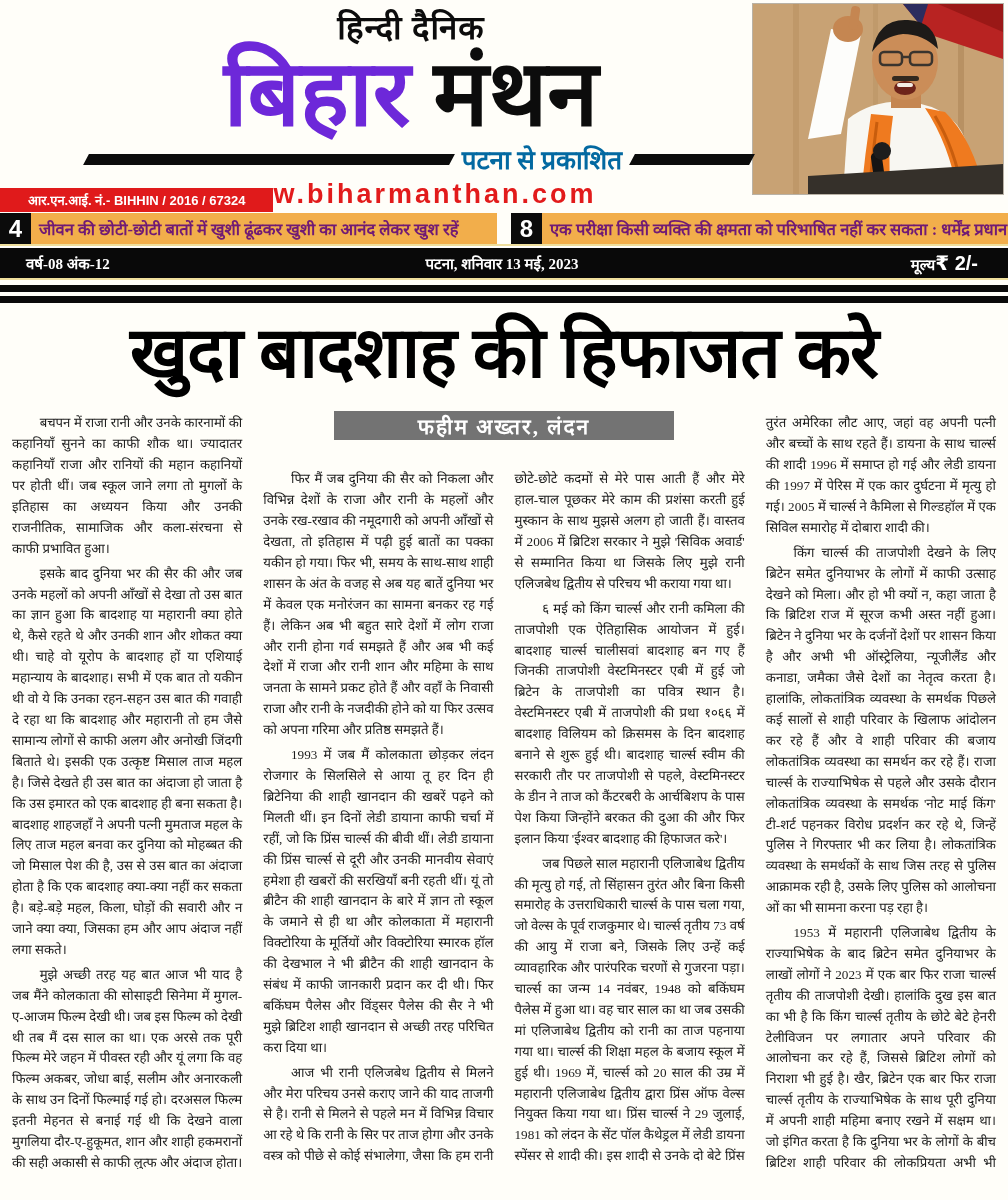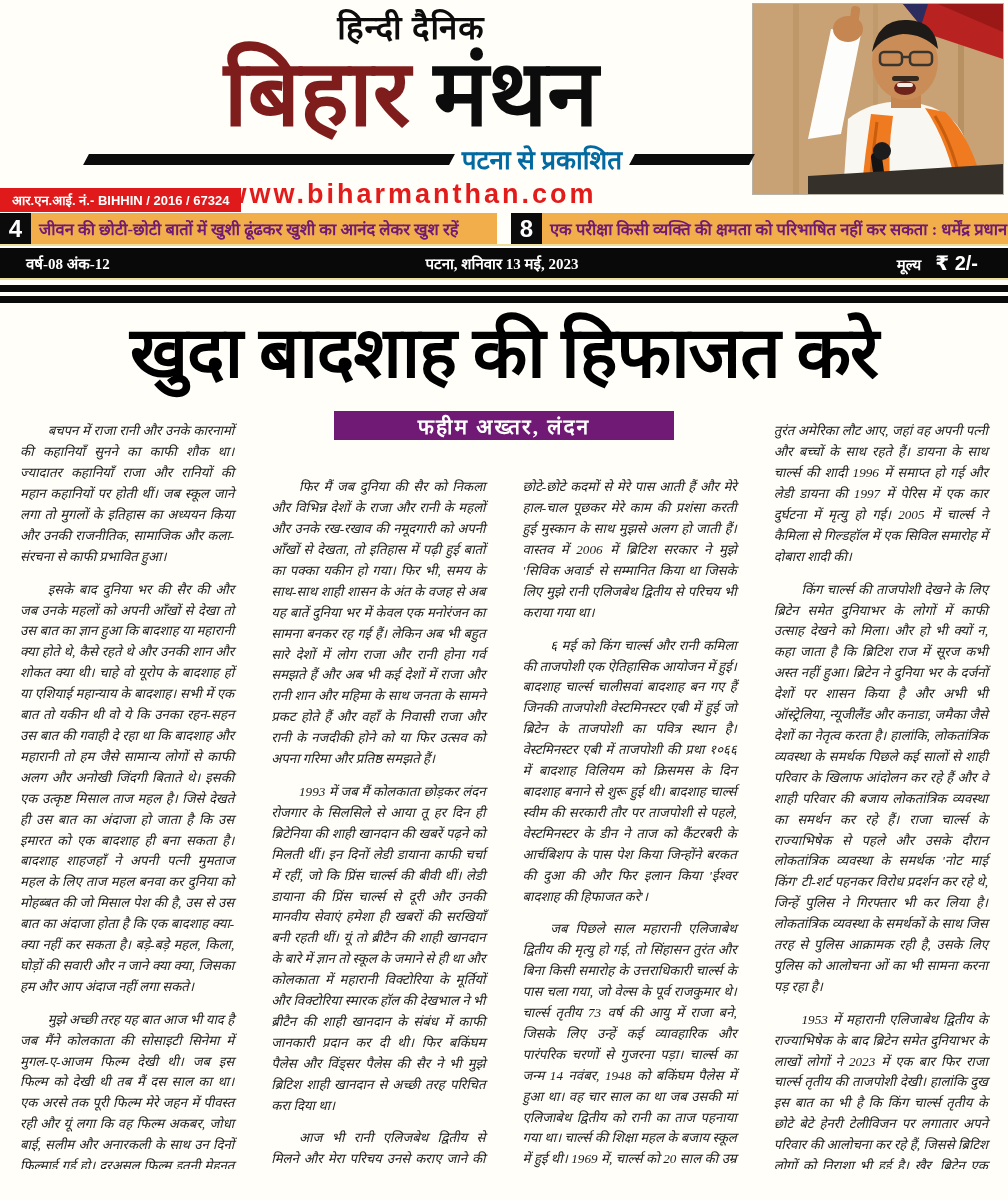--- a/index.html
+++ b/index.html
@@ -7,35 +7,35 @@
     width:1008px;height:1200px;margin:0 auto;background:#fffef9;
     overflow:hidden;position:relative;
     font-family:"Liberation Serif","DejaVu Serif",serif;color:#111;
   }
   
   .header{display:flex;height:212px;}
   .header-left{width:752px;position:relative;}
   .masthead{height:188px;text-align:center;padding-left:70px;}
   .tagline{font-size:33px;font-weight:bold;letter-spacing:1px;padding-top:4px;color:#0c0c0c;}
   .title-line{font-size:92px;font-weight:bold;line-height:0.98;white-space:nowrap;}
-  .title-red{color:#7f1d1d;}
+  .title-red{color:#6d28d9;}
   .title-black{color:#0c0c0c;}
   .pubrow{display:flex;align-items:center;margin:2px 0 0 16px;}
   .pubrow .bar{background:#0c0c0c;height:11px;transform:skewX(-28deg);}
   .pubrow .bar.long{flex:1;}
   .pubrow .bar.short{width:120px;}
   .pubtext{font-size:26px;font-weight:bold;margin:0 10px;white-space:nowrap;color:#0369a1;}
   .website{
     font-family:"Liberation Sans","DejaVu Sans",sans-serif;
     font-size:27px;font-weight:bold;color:#e21b1b;letter-spacing:3px;margin-top:2px;
   }
   .rni-row{display:flex;align-items:stretch;height:24px;margin-top:0;}
   .rni-box{
     background:#e01a1b;color:#fff;font-weight:bold;font-size:13px;
-    display:flex;align-items:center;padding:0 12px;white-space:nowrap;
+    display:flex;align-items:center;padding:0 28px;white-space:nowrap;
     font-family:"Liberation Sans","DejaVu Sans",sans-serif;
   }
   .editors{
     flex:1;display:flex;align-items:center;justify-content:center;
     font-weight:bold;font-size:13.5px;white-space:nowrap;overflow:hidden;color:#111;
   }
   .photo-box{
     width:250px;height:190px;margin-top:3px;border:1px solid #b9b2a6;
     background:#c9a171;overflow:hidden;flex-shrink:0;
   }
@@ -51,41 +51,41 @@
     font-size:16.5px;font-weight:bold;white-space:nowrap;overflow:hidden;color:#701a75;
   }
   
   .datebar{
     height:30px;background:#090909;color:#fff;display:flex;align-items:center;
     margin-top:2px;border-bottom:2px solid #efdf9d;
     font-size:15px;font-weight:bold;
   }
   .datebar .issue{width:230px;padding-left:26px;}
   .datebar .place-date{flex:1;text-align:center;}
-  .datebar .price{width:230px;text-align:right;padding-right:30px;display:flex;justify-content:flex-end;align-items:baseline;gap:14px;}
+  .datebar .price{width:230px;text-align:right;padding-right:30px;display:flex;justify-content:flex-end;align-items:baseline;}
   .datebar .price .p-val{font-size:20px;font-family:"Liberation Sans","DejaVu Sans",sans-serif;}
   
   .rules{margin-top:5px;}
   .rules div{height:7px;background:#0a0a0a;margin-bottom:4px;}
   .headline{
     margin:2px 0 0 0;text-align:center;font-size:71px;font-weight:bold;
     line-height:1.3;color:#000;white-space:nowrap;letter-spacing:-1px;
   }
   
   .body-area{position:relative;margin:10px 8px 0 8px;height:760px;overflow:hidden;}
   .byline-box{
     position:absolute;left:50%;transform:translateX(-50%);top:2px;
-    background:#701a75;color:#fff;width:340px;height:29px;
+    background:#737373;color:#fff;width:340px;height:29px;
     display:flex;align-items:center;justify-content:center;
     font-size:21px;font-weight:bold;letter-spacing:2px;
   }
   .columns{display:flex;gap:13px;height:100%;}
   .col{flex:1;text-align:justify;font-size:13.2px;line-height:20.9px;overflow:hidden;color:#1c1c1c;}
   .col.pad-top{padding-top:56px;}
-  .col p{margin:12px;text-indent:2.1em;font-style:italic;}
+  .col p{margin:4px;text-indent:2.1em;}
   .col p.cont{text-indent:0;}
 </style>
 </head>
 <body>
 
 <div class="page">
 
   <div class="header">
     <div class="header-left">
       <div class="masthead">

